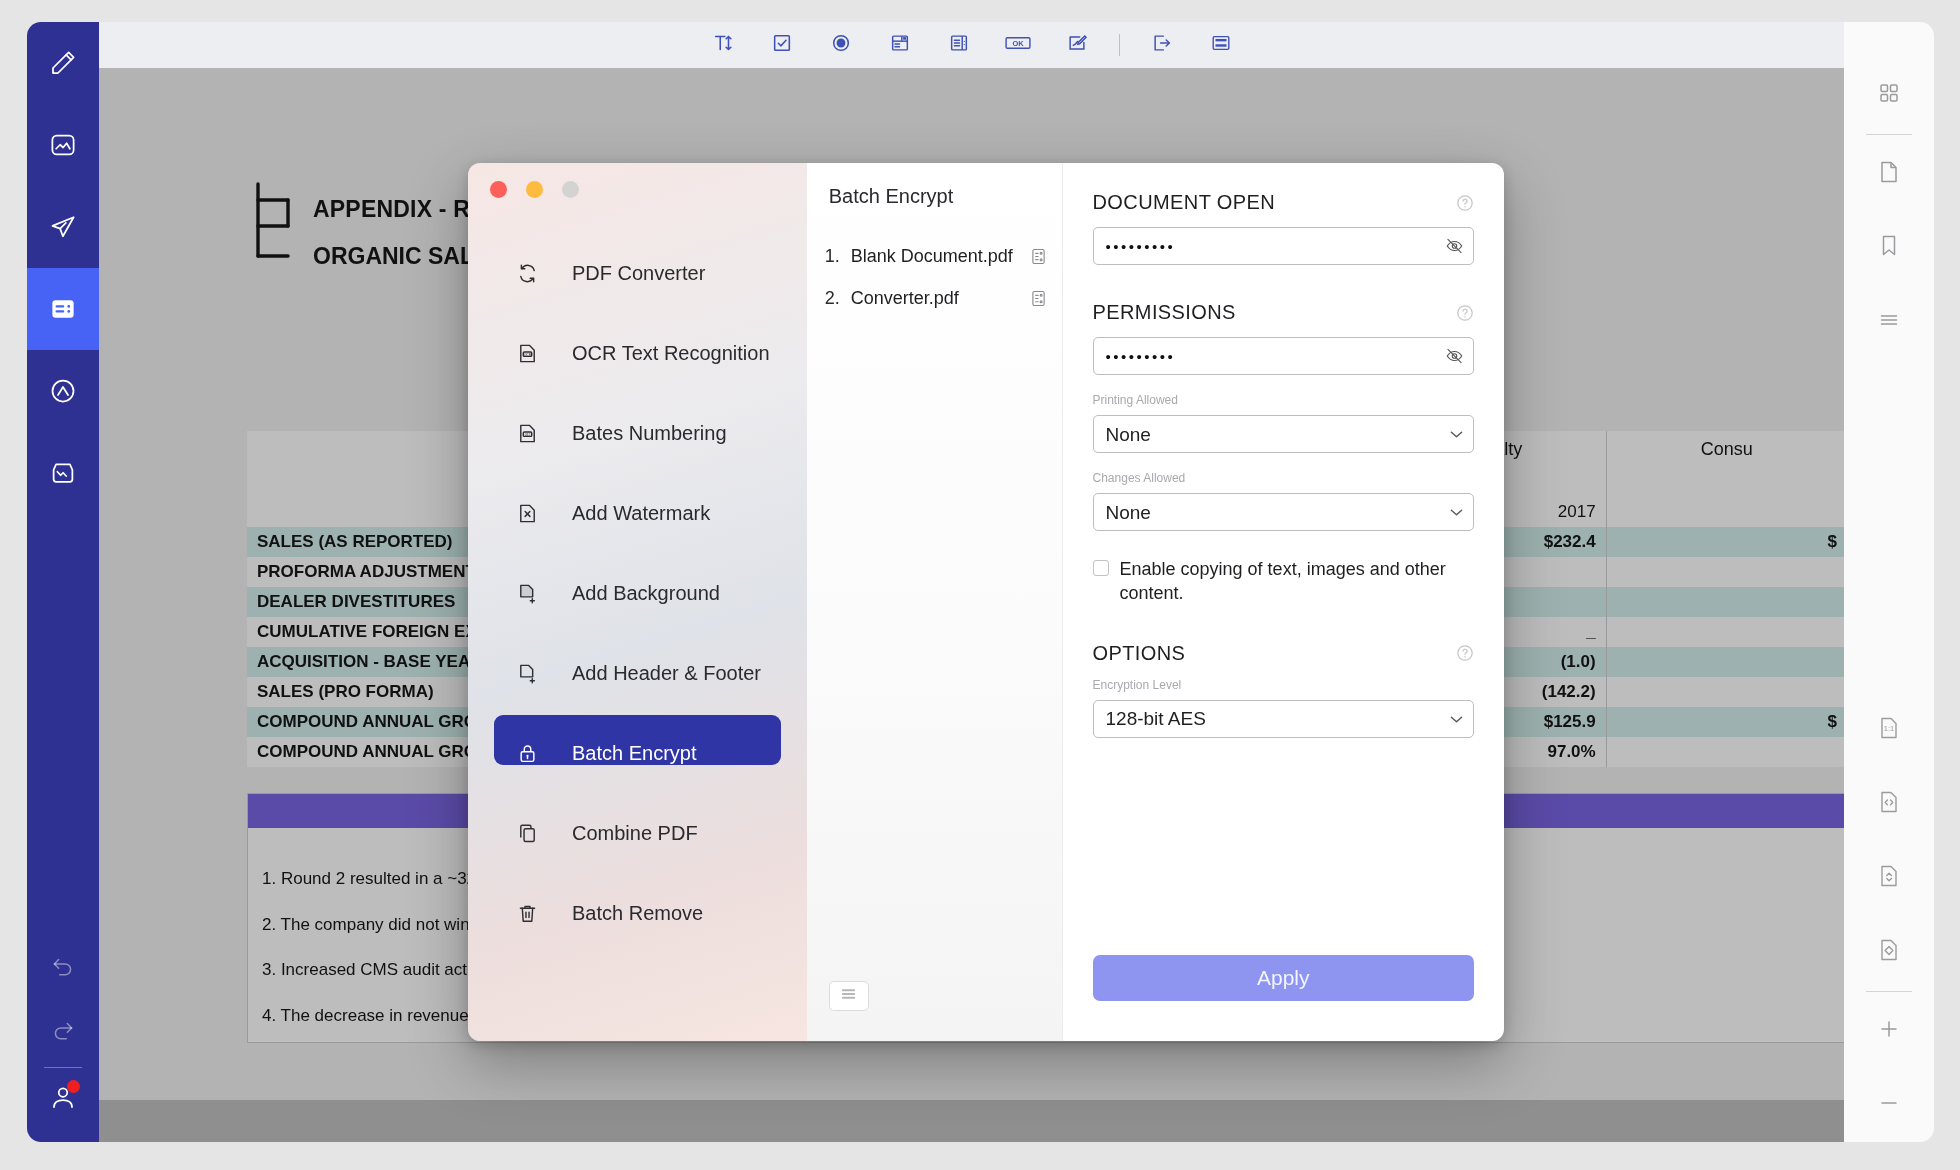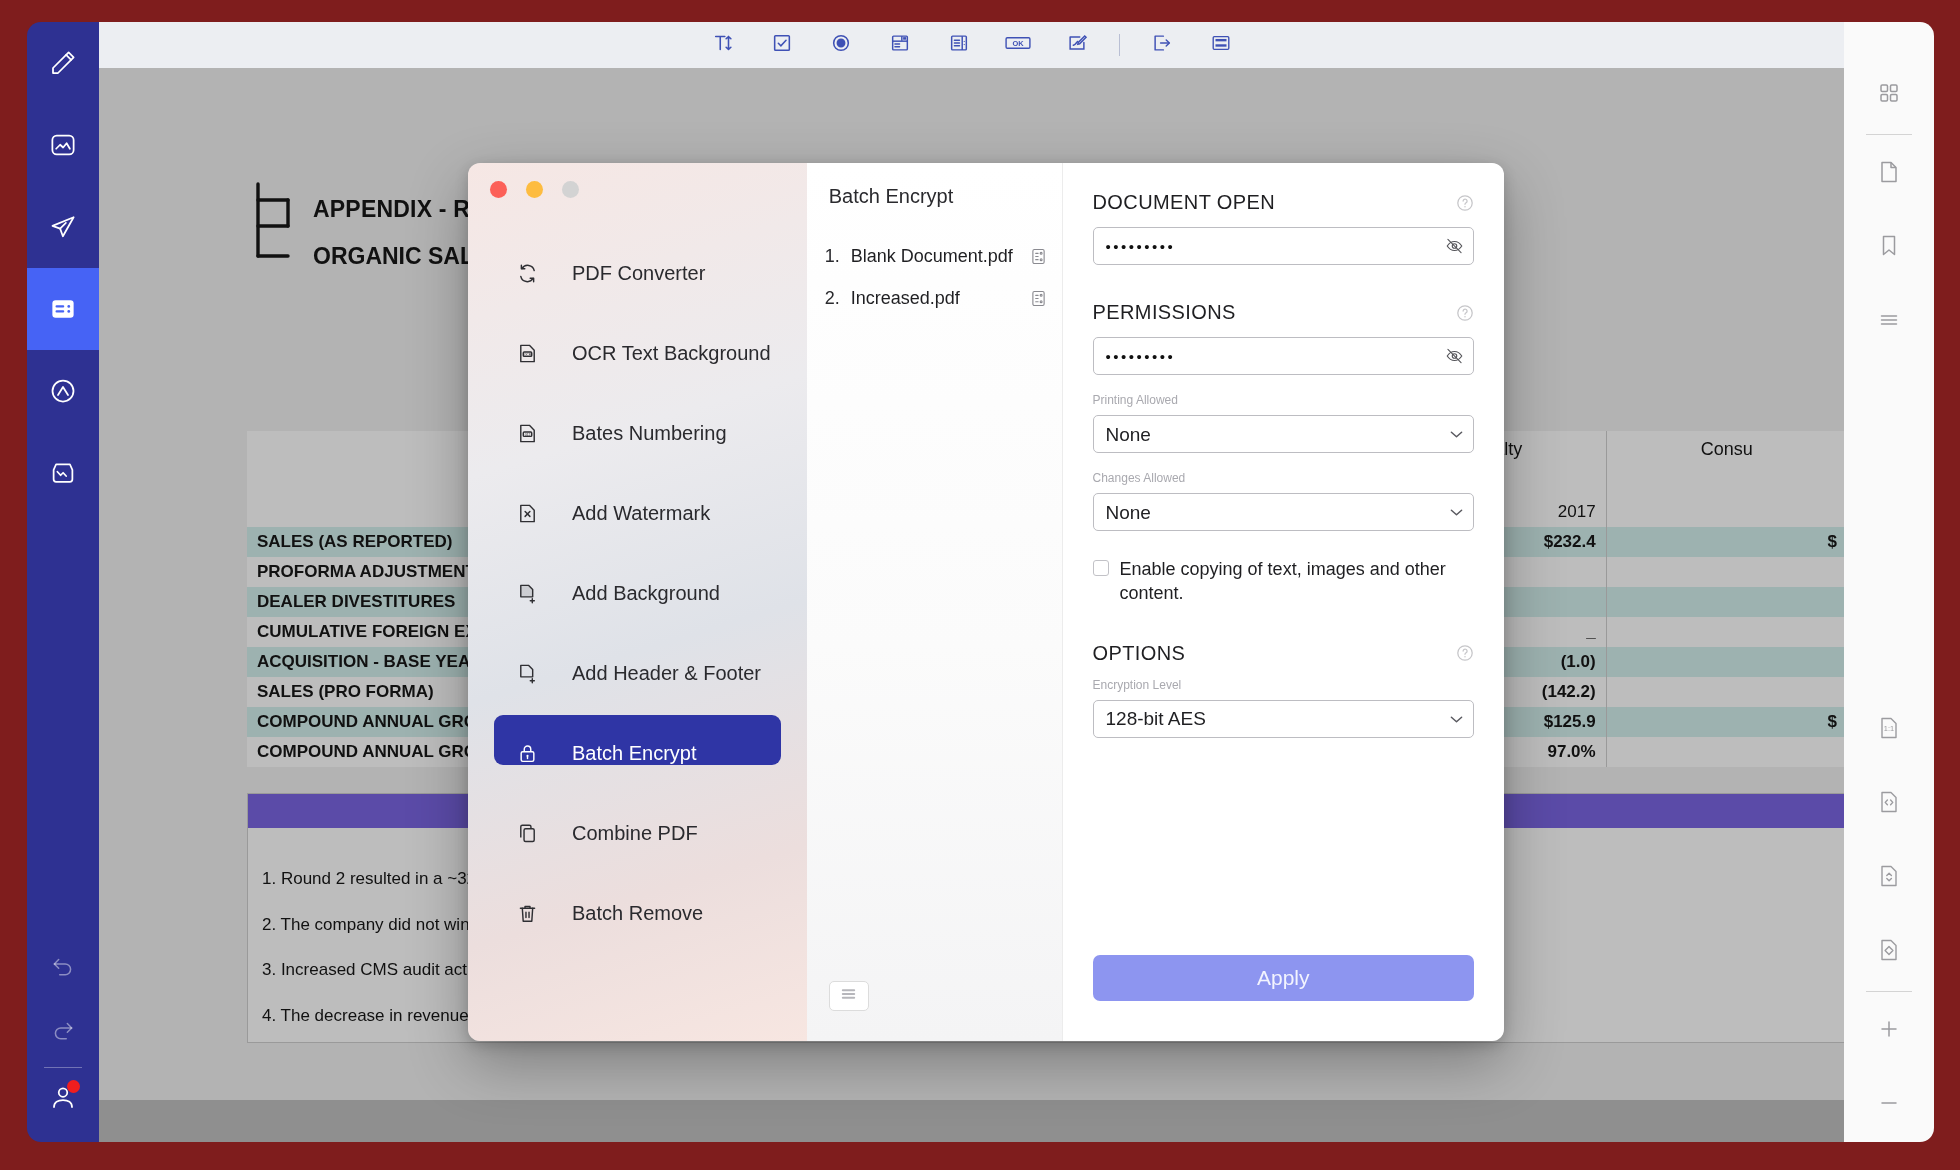--- a/index.html
+++ b/index.html
@@ -4,21 +4,21 @@
 <style>
   * { box-sizing: border-box; margin: 0; padding: 0; }
   html, body {
     width: 1960px; height: 1170px;
     font-family: "Liberation Sans", sans-serif;
     background: #cfcfcf;
     overflow: hidden;
   }
   #app {
     position: relative; width: 1960px; height: 1170px;
-    background: #7f1d1d;
+    background: #e5e5e5;
   }
 
   
   #left-rail {
     position: absolute; left: 27px; top: 22px;
     width: 72px; height: 1120px;
     background: #2e3192;
     border-radius: 14px 0 0 14px;
     display: flex; flex-direction: column; align-items: center;
   }
@@ -659,21 +659,21 @@
           <span class="mi-label">PDF Converter</span>
         </div>
         <div class="menu-item">
           <span class="mi-icon">
             <svg width="23" height="23" viewBox="0 0 24 24" fill="none" stroke="currentColor" stroke-width="1.5" stroke-linejoin="round">
               <path d="M5 3.5h9l5 5v12H5z"></path>
               <rect x="7.6" y="10.4" width="8.8" height="4.6" rx="1"></rect>
               <text x="12" y="14.2" font-size="3.6" font-family="Liberation Sans, sans-serif" fill="currentColor" stroke="none" text-anchor="middle">OCR</text>
             </svg>
           </span>
-          <span class="mi-label">OCR Text Background</span>
+          <span class="mi-label">OCR Text Recognition</span>
         </div>
         <div class="menu-item">
           <span class="mi-icon">
             <svg width="23" height="23" viewBox="0 0 24 24" fill="none" stroke="currentColor" stroke-width="1.5" stroke-linejoin="round">
               <path d="M5 3.5h9l5 5v12H5z"></path>
               <rect x="7.6" y="10.4" width="8.8" height="4.6" rx="1"></rect>
               <text x="12" y="14.2" font-size="3.6" font-family="Liberation Sans, sans-serif" fill="currentColor" stroke="none" text-anchor="middle">012</text>
             </svg>
           </span>
           <span class="mi-label">Bates Numbering</span>
@@ -749,21 +749,21 @@
             <svg width="15" height="17" viewBox="0 0 16 18" fill="none" stroke="currentColor" stroke-width="1.2" stroke-linejoin="round">
               <rect x="2" y="1.5" width="12" height="15" rx="1.6"></rect>
               <path d="M5 5.6h2.6M5 9h2.6M5 12.4h2.6" stroke-linecap="round"></path>
               <circle cx="10.8" cy="5.6" r="1"></circle>
                 <circle cx="10.8" cy="12.4" r="1"></circle>
             </svg>
           </span>
         </div>
         <div class="fl-row">
           <span class="fl-idx">2.</span>
-          <span class="fl-name">Increased.pdf</span>
+          <span class="fl-name">Converter.pdf</span>
           <span class="fl-icon">
             <svg width="15" height="17" viewBox="0 0 16 18" fill="none" stroke="currentColor" stroke-width="1.2" stroke-linejoin="round">
               <rect x="2" y="1.5" width="12" height="15" rx="1.6"></rect>
               <path d="M5 5.6h2.6M5 9h2.6M5 12.4h2.6" stroke-linecap="round"></path>
               <circle cx="10.8" cy="5.6" r="1"></circle>
                 <circle cx="10.8" cy="12.4" r="1"></circle>
             </svg>
           </span>
         </div>
       </div>

